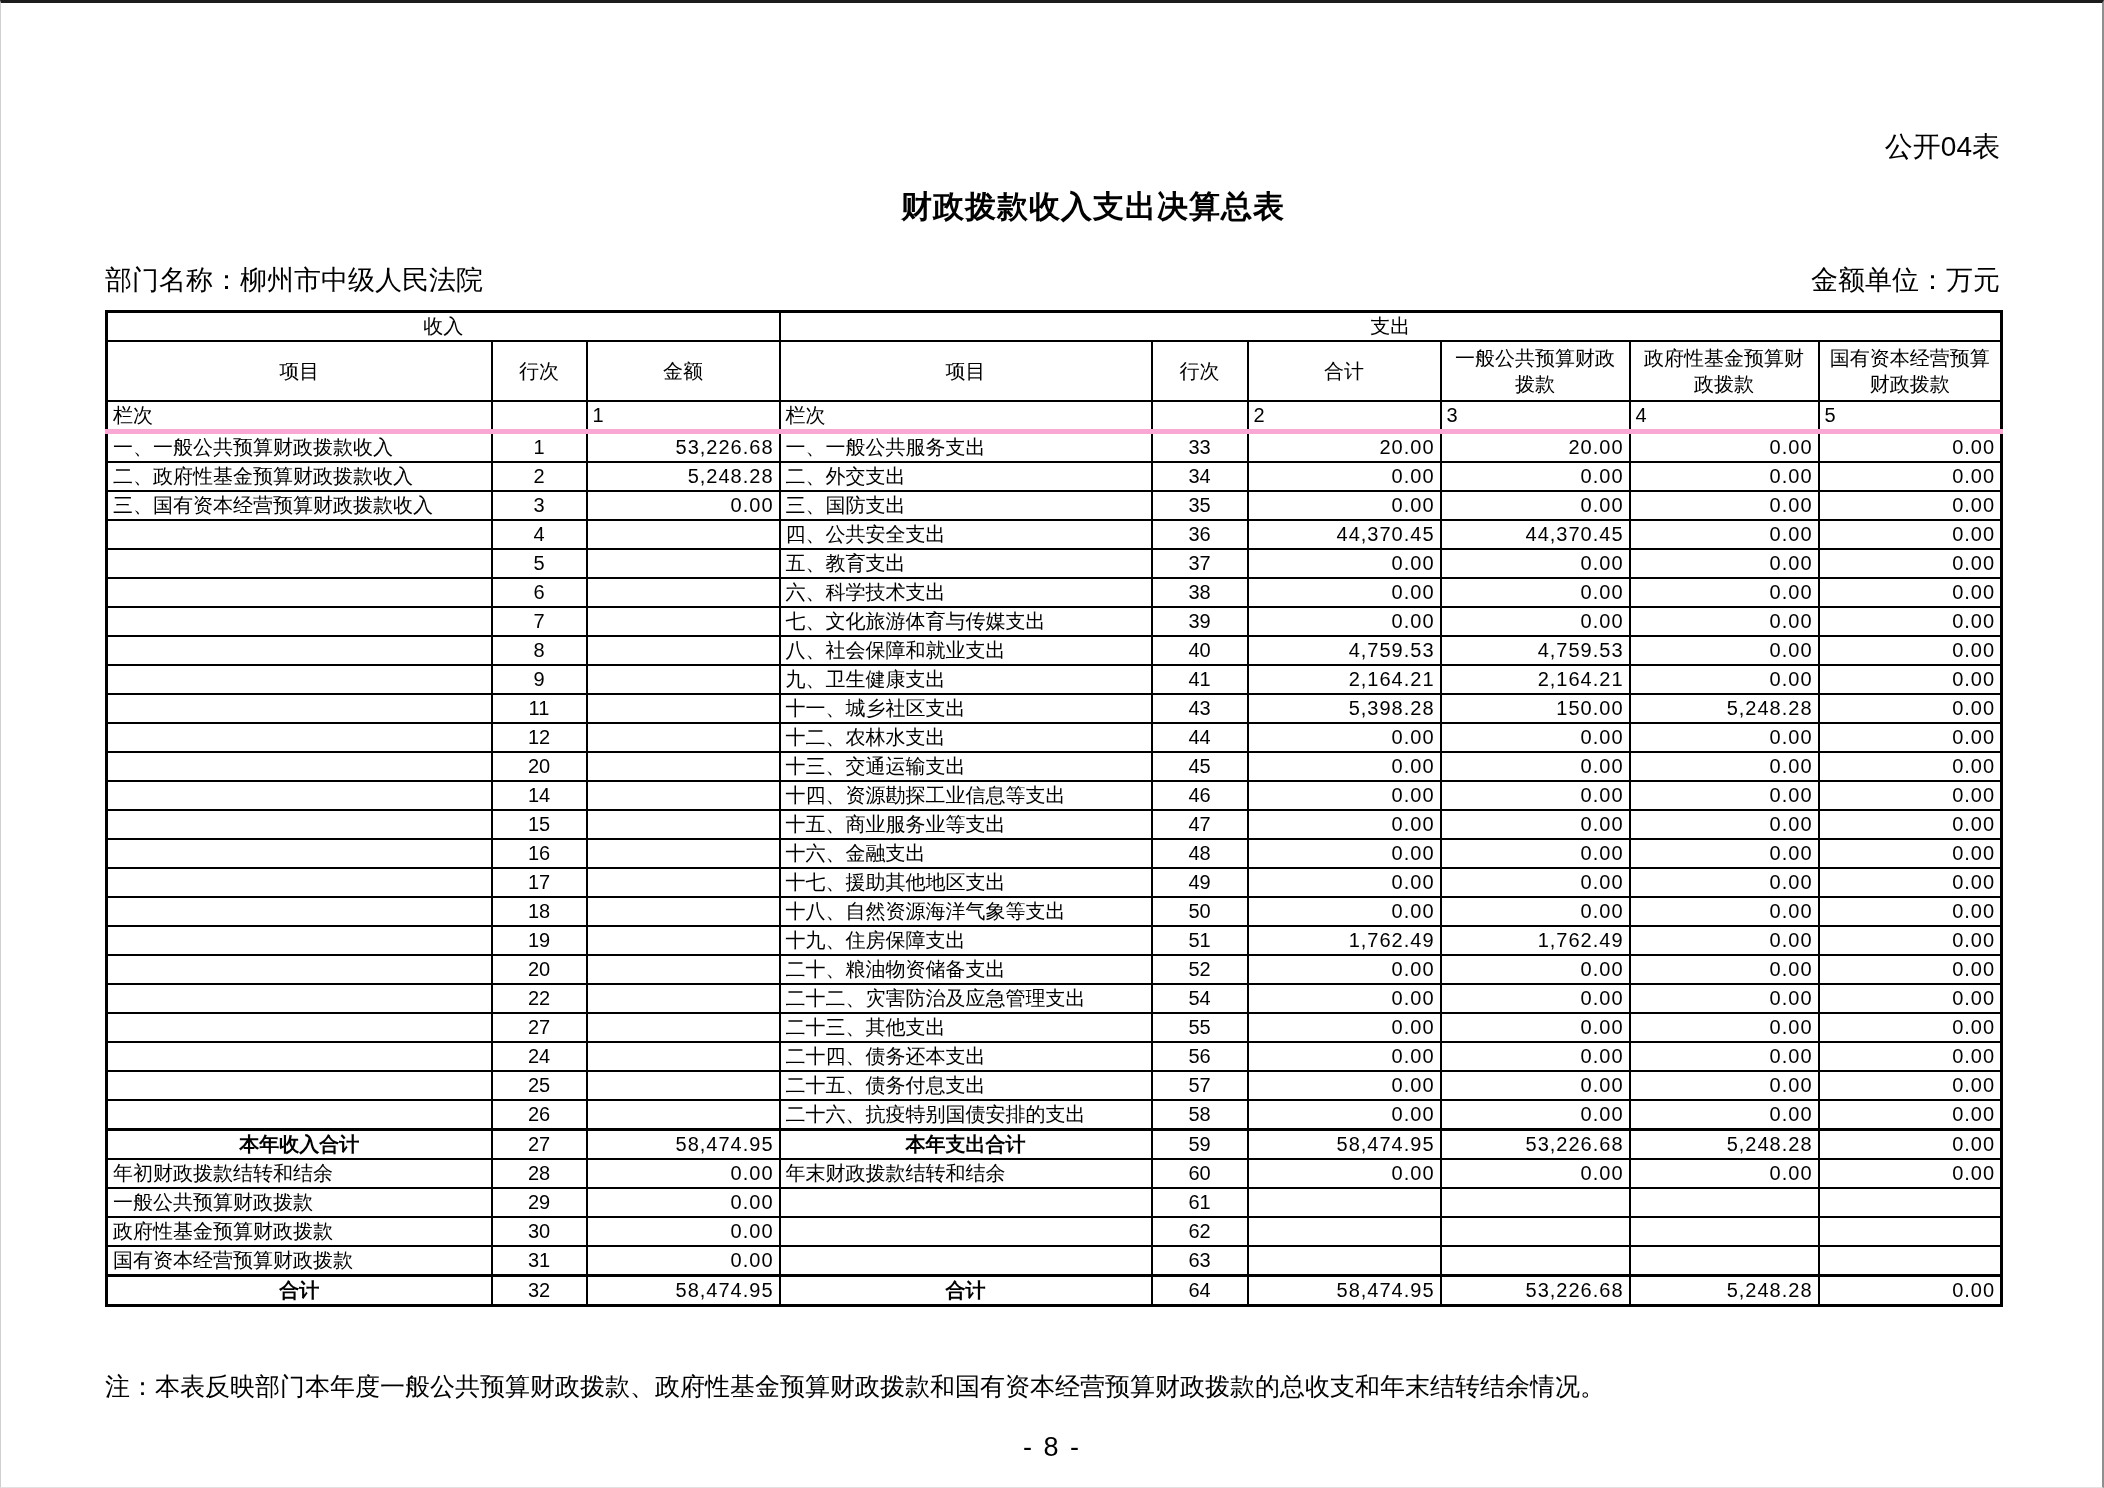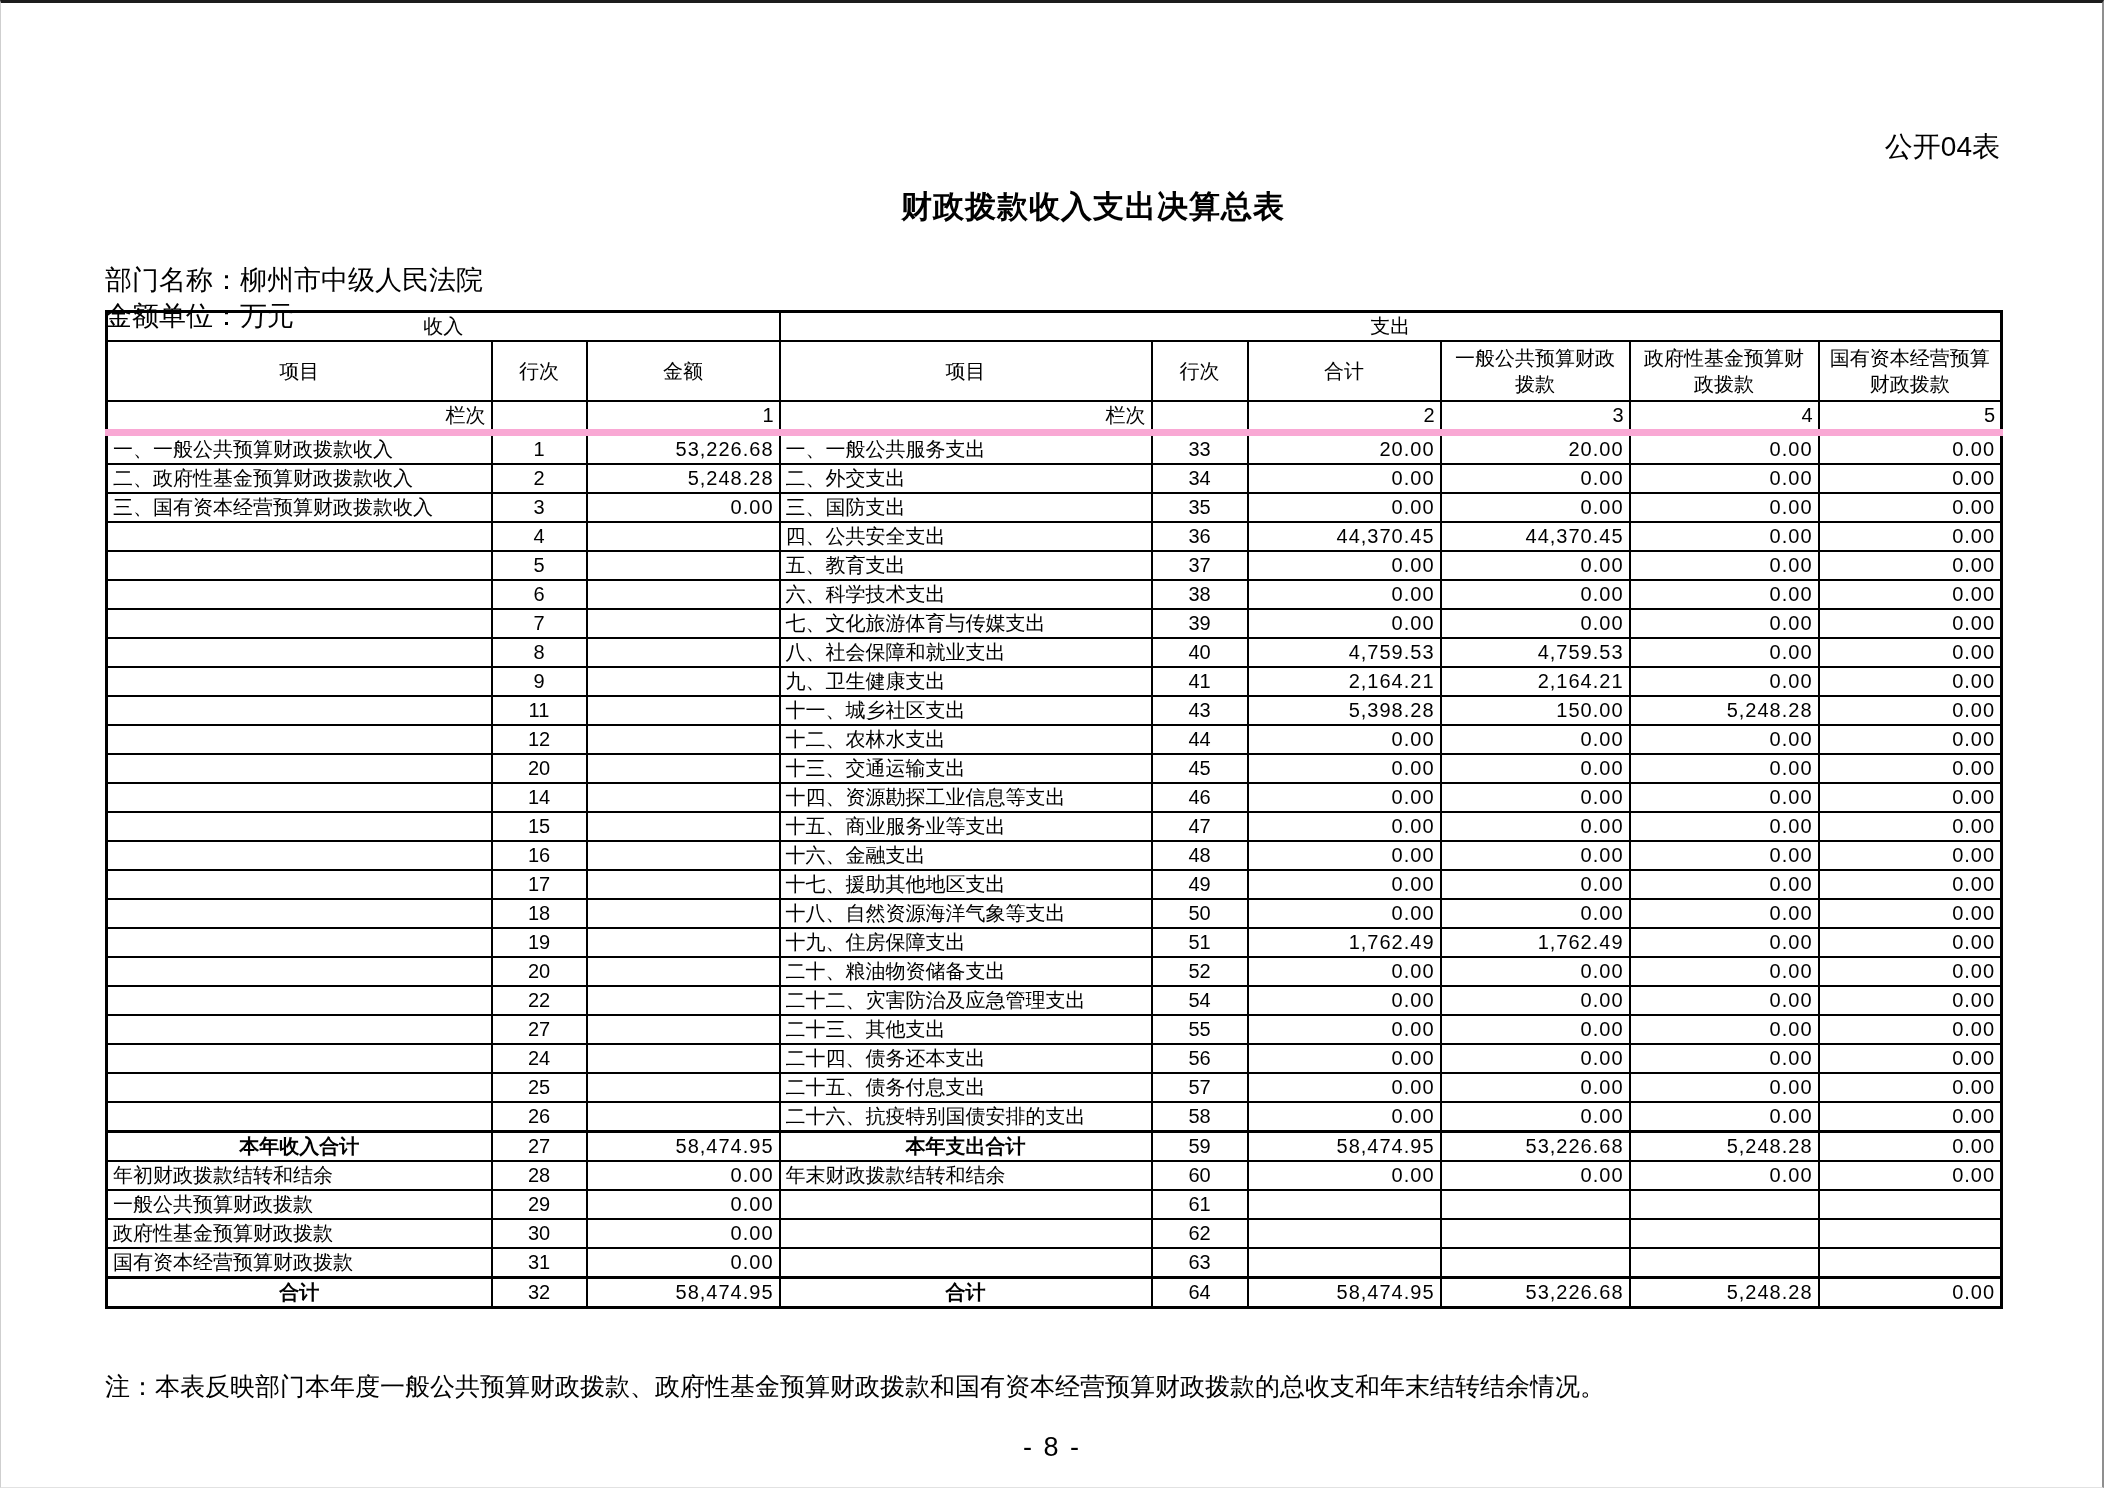--- a/index.html
+++ b/index.html
@@ -27,39 +27,38 @@
   .doc-title {
     position:absolute; top:186px; left:0; width:2104px;
     text-align:center; font-size:31px; font-weight:bold;
     letter-spacing:1px;
     margin-left:41px;
   }
   .meta-row {
     position:absolute; top:262px; left:105px; width:1895px;
     display:flex; justify-content:space-between;
     font-size:27px;
-    flex-direction:column;
   }
   table.fiscal {
     position:absolute; top:310px; left:105px; width:1895px;
     border-collapse:collapse; table-layout:fixed;
     border:3px solid #000;
   }
   table.fiscal td {
     border:2px solid #000;
     font-size:20px;
     padding:0 5px;
     overflow:hidden;
     white-space:normal;
     vertical-align:middle;
     box-sizing:border-box;
   }
   tr.sec-row td { height:26px; text-align:center; padding:0; }
   tr.cols-row td { height:60px; text-align:center; line-height:1.3; padding:0 4px; }
-  tr.idx-row td { height:27px; text-align:right; border-bottom:7px solid #f9a8d4; }
+  tr.idx-row td { height:27px; text-align:left; border-bottom:5px solid #f9a8d4; }
   tbody td { height:27px; }
   .c-item { text-align:left; padding-left:10px; white-space:nowrap; }
   .c-no { text-align:center; padding:0; }
   .c-num { text-align:right; padding-right:5px; letter-spacing:1px; white-space:nowrap; }
   td.total { text-align:center; font-weight:bold; padding-left:5px; }
   td.indent { padding-left:40px; }
   tr.thick-top td { border-top:3px solid #000; }
   .note {
     position:absolute; top:1370px; left:105px; width:1895px;
     font-size:25px;

